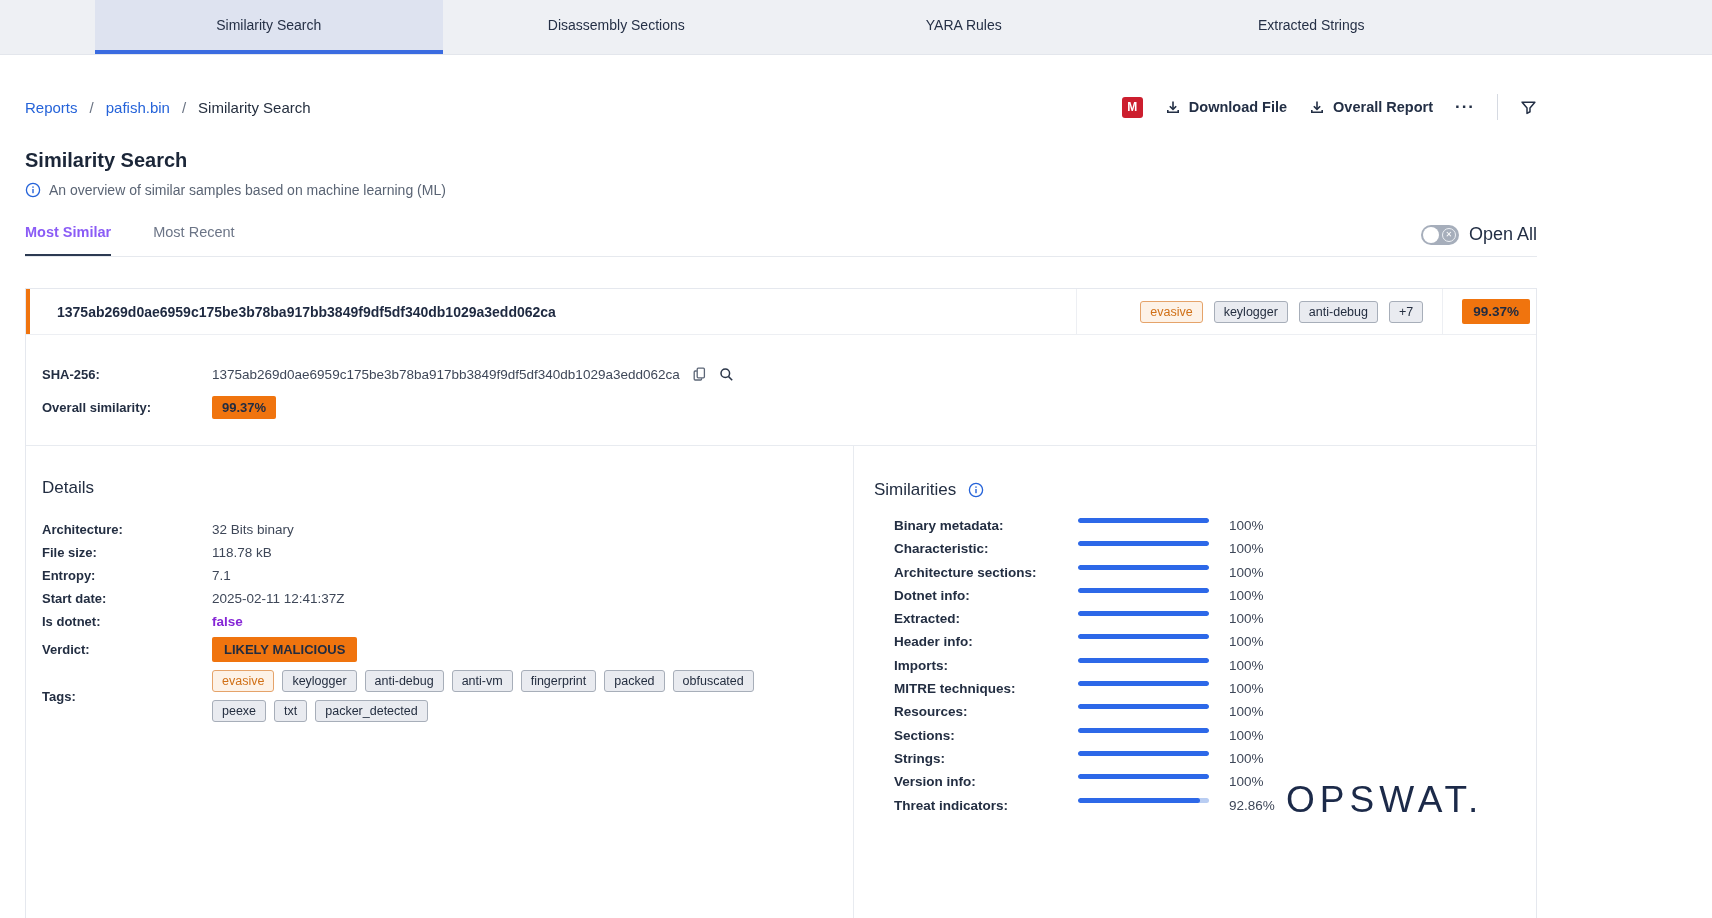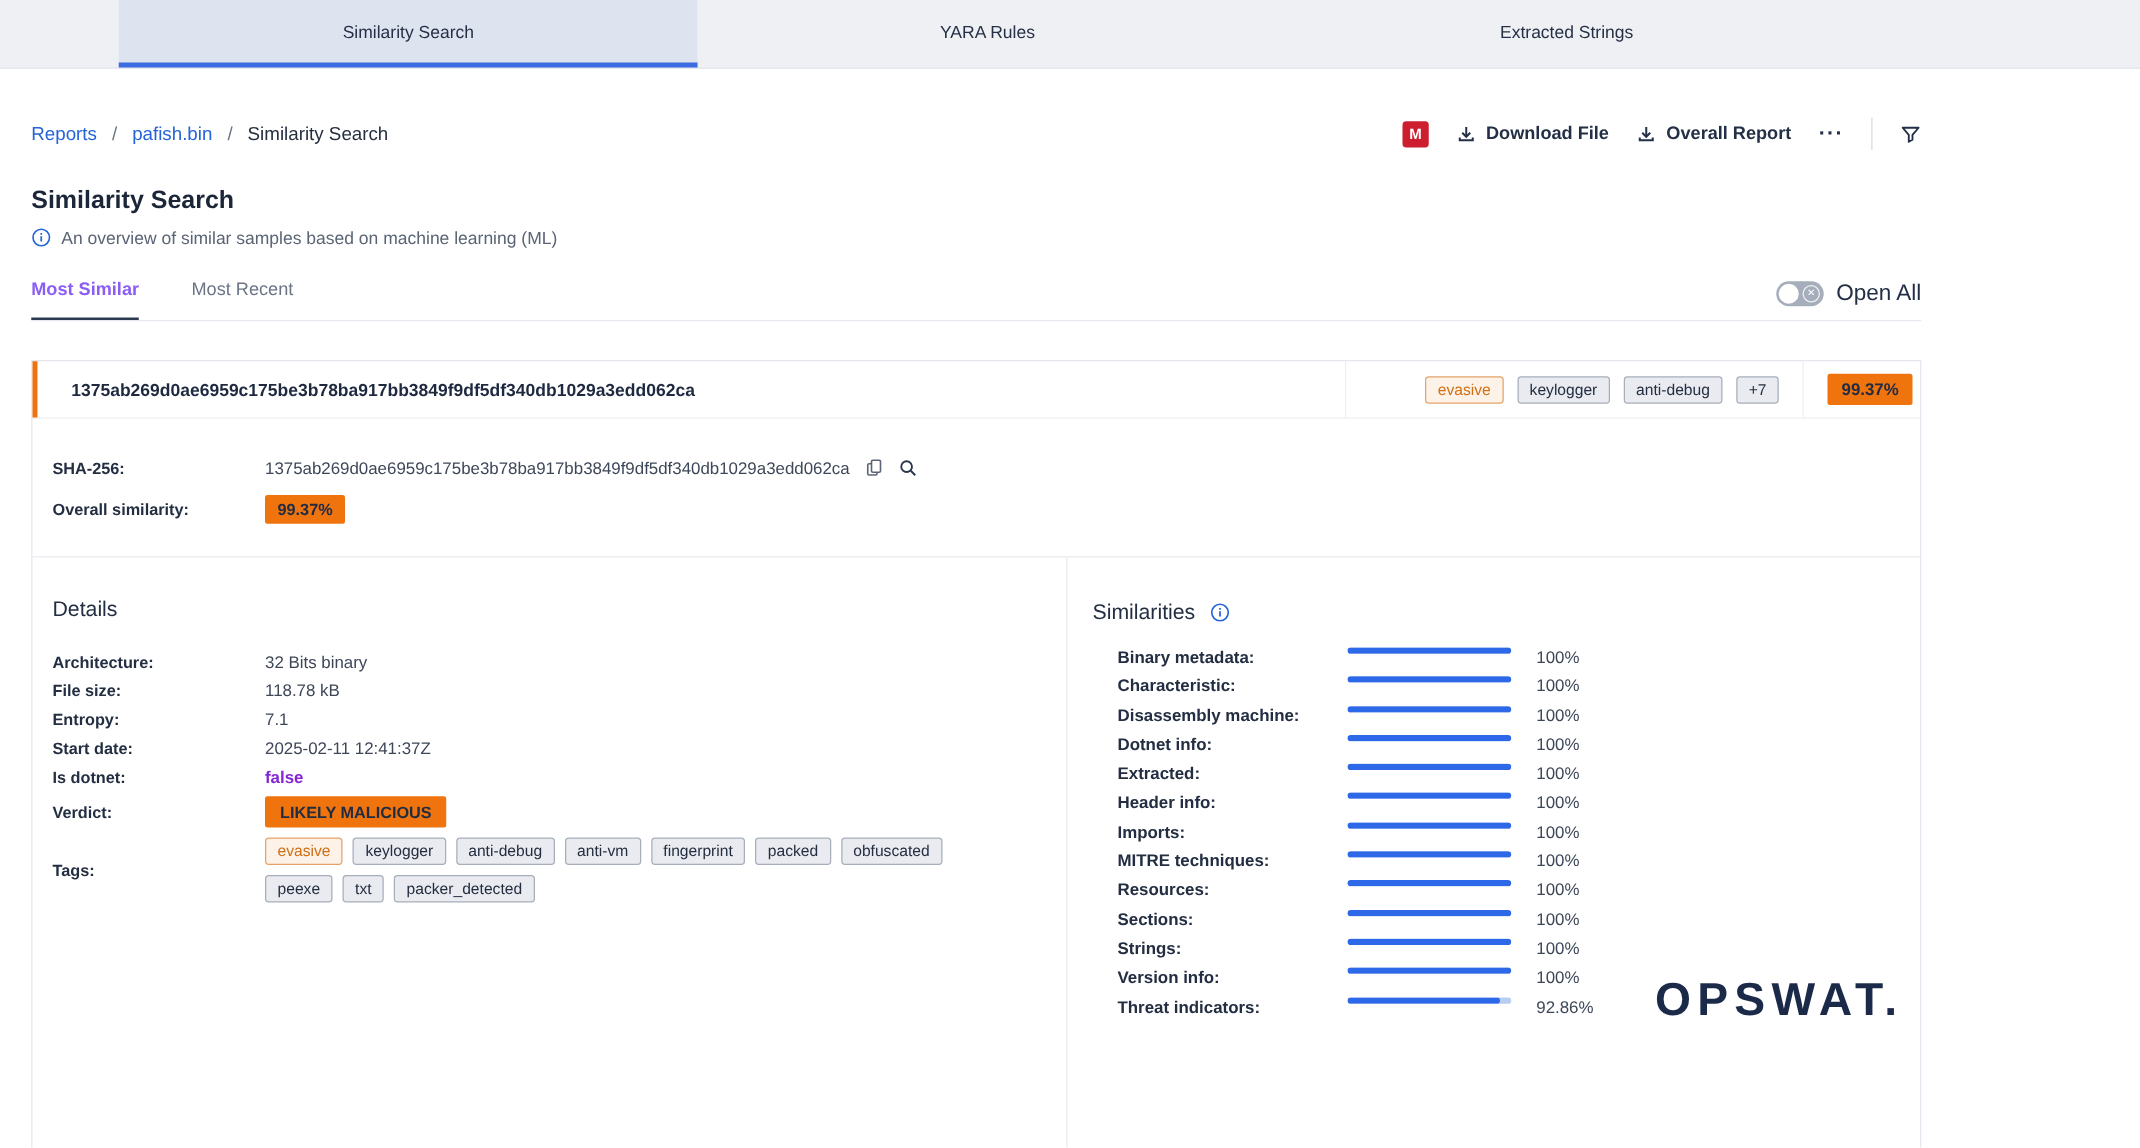--- a/index.html
+++ b/index.html
@@ -75,30 +75,31 @@
   .tags-wrap { display:flex; flex-wrap:wrap; gap:8px; width:560px; }
   
   .sim-heading { display:flex; align-items:center; gap:12px; }
   .sim-rows { margin-top:18px; }
   .sim-row { display:flex; height:23.3px;margin-left:20px; }
   .sim-label { width:184px; flex:none; font-size:13.5px; font-weight:bold; color:#232e42; }
   .sim-bar { width:131px; height:5px; border-radius:3px; background:#b9cdf2; overflow:hidden; flex:none; }
   .sim-fill { height:100%; background:#2d68e8; border-radius:3px; }
   .sim-value { margin-left:20px; font-size:13.5px; color:#3e4758; }
   
-  .watermark { position:absolute; left:1324px; top:779px; font-size:37px; font-weight:700;
+  .watermark { position:absolute; left:1286px; top:779px; font-size:37px; font-weight:400;
     letter-spacing:5px; color:#1c2a49; }
   svg { display:block; }
 </style>
 </head>
 <body>
 
 <div class="topbar">
   <div class="tabstrip">
       <div class="tab active">Similarity Search</div>
+      <div class="tab">Disassembly Sections</div>
       <div class="tab">YARA Rules</div>
       <div class="tab">Extracted Strings</div>
     </div>
 </div>
 
 <div class="content">
 
   <div class="crumbrow">
     <div style="display:flex;align-items:center;" id="breadcrumb">
         <span class="bc-item link">Reports</span>
@@ -272,21 +273,21 @@
               <span class="sim-value">100%</span>
             </div>
             <div class="sim-row">
               <span class="sim-label">Characteristic:</span>
               <div class="sim-bar">
                 <div class="sim-fill" style="width: 100%;"></div>
               </div>
               <span class="sim-value">100%</span>
             </div>
             <div class="sim-row">
-              <span class="sim-label">Disassembly machine:</span>
+              <span class="sim-label">Architecture sections:</span>
               <div class="sim-bar">
                 <div class="sim-fill" style="width: 100%;"></div>
               </div>
               <span class="sim-value">100%</span>
             </div>
             <div class="sim-row">
               <span class="sim-label">Dotnet info:</span>
               <div class="sim-bar">
                 <div class="sim-fill" style="width: 100%;"></div>
               </div>

